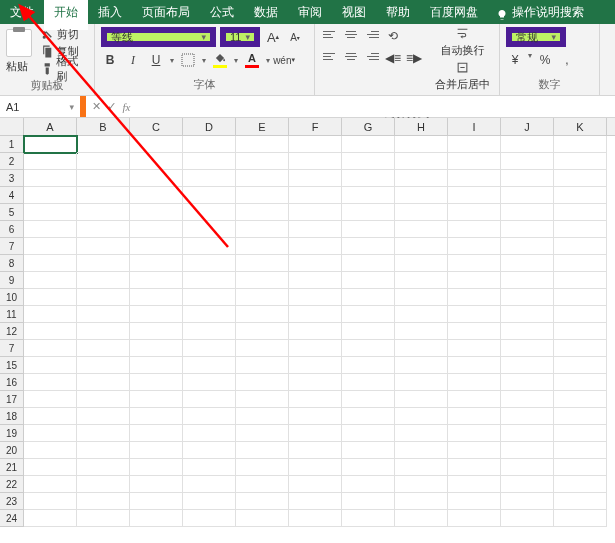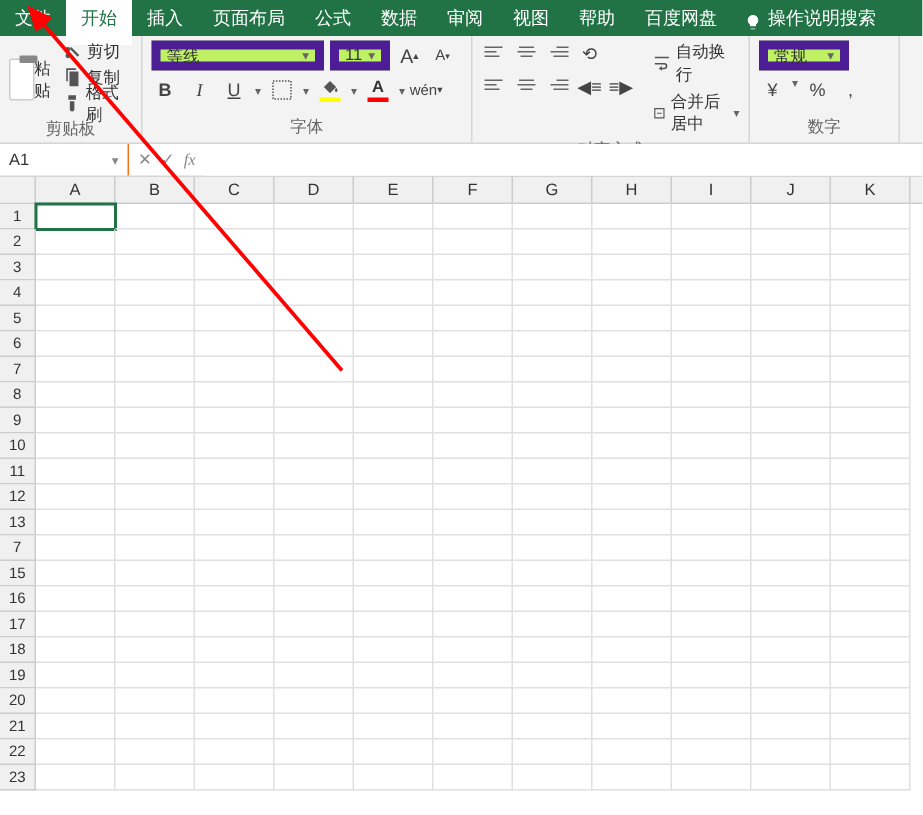--- a/index.html
+++ b/index.html
@@ -12,21 +12,21 @@
 .menubar .search { display: flex; align-items: flex-end; gap: 4px; padding: 0 8px; }
 .bulb { width: 12px; height: 12px; display: inline-block; }
 
 
 .ribbon { background: #f3f3f3; border-bottom: 1px solid #d5d5d5; height: 72px; display: flex; }
 .group { border-right: 1px solid #d5d5d5; padding: 3px 6px 0 6px; display: flex; flex-direction: column; justify-content: space-between; }
 .group-label { font-size: 11px; color: #666; text-align: center; padding: 2px 0 3px 0; }
 .group-body { flex: 1; display: flex; gap: 6px; }
 
 
-.paste-big { display: flex; align-items: center; width: 30px; }
+.paste-big { display: flex; flex-direction: column; align-items: flex-start; width: 30px; }
 .paste-icon { width: 26px; height: 28px; background: #fff; border: 1px solid #ccc; border-radius: 2px; position: relative; margin-top: 2px; }
 .paste-icon::before { content: ""; position: absolute; top: -3px; left: 6px; width: 12px; height: 5px; background: #888; border-radius: 1px; }
 .paste-label { font-size: 11px; color: #333; margin-top: 2px; }
 .clip-small { display: flex; flex-direction: column; gap: 2px; font-size: 11px; color: #333; }
 .clip-small div { display: flex; align-items: center; gap: 3px; height: 15px; }
 .mini-icon { width: 13px; height: 13px; display: inline-block; }
 
 
 .font-row1 { display: flex; gap: 4px; align-items: center; }
 .font-row2 { display: flex; gap: 5px; align-items: center; margin-top: 4px; }
@@ -39,29 +39,29 @@
 .italic { font-style: italic; font-family: serif; }
 .underline { text-decoration: underline; }
 .color-bar { width: 14px; height: 3px; display: block; margin-top: 1px; }
 
 
 .align-rows { display: flex; flex-direction: column; gap: 4px; }
 .align-row { display: flex; gap: 3px; }
 .align-box { width: 18px; height: 14px; display: flex; flex-direction: column; justify-content: center; gap: 2px; cursor: pointer; padding: 2px; }
 .align-box span { height: 1px; background: #666; display: block; }
 .align-side { display: flex; flex-direction: column; gap: 3px; font-size: 11px; color: #333; margin-left: 6px; }
-.align-side div { display: flex; align-items: center; gap: 3px; }
+.align-side div { display: flex; align-items: center; gap: 3px; flex-direction: column; }
 
 
 .num-combo { width: 60px; }
 .num-row2 { display: flex; gap: 4px; margin-top: 4px; }
 
 
 .namebar { height: 22px; border-bottom: 1px solid #d5d5d5; display: flex; align-items: center; background: #fff; }
-.namebox { width: 86px; border-right: 1px solid #f97316; height: 100%; display: flex; align-items: center; padding: 0 6px; font-size: 11px; color: #333; }
+.namebox { width: 86px; border-right: 6px solid #f97316; height: 100%; display: flex; align-items: center; padding: 0 6px; font-size: 11px; color: #333; }
 .namebox .dd { margin-left: auto; color: #888; font-size: 9px; }
 .fx-btns { display: flex; align-items: center; gap: 6px; padding: 0 6px; color: #888; font-size: 11px; }
 .fx { font-style: italic; font-family: serif; }
 .formula-input { flex: 1; height: 100%; border: none; outline: none; font-size: 11px; padding: 0 4px; }
 
 
 .grid-wrap { position: relative; }
 .col-headers { display: flex; height: 18px; background: #f0f0f0; border-bottom: 1px solid #ccc; }
 .corner { width: 24px; border-right: 1px solid #ccc; background: #f0f0f0; }
 .col-h { width: 53px; border-right: 1px solid #ccc; text-align: center; font-size: 11px; color: #333; line-height: 18px; }
@@ -442,34 +442,20 @@
         <div class="cell"></div>
         <div class="cell"></div>
         <div class="cell"></div>
         <div class="cell"></div>
         <div class="cell"></div>
         <div class="cell"></div>
         <div class="cell"></div>
         <div class="cell"></div>
       </div>
       <div class="row">
-        <div class="row-h">13</div>
-        <div class="cell"></div>
-        <div class="cell"></div>
-        <div class="cell"></div>
-        <div class="cell"></div>
-        <div class="cell"></div>
-        <div class="cell"></div>
-        <div class="cell"></div>
-        <div class="cell"></div>
-        <div class="cell"></div>
-        <div class="cell"></div>
-        <div class="cell"></div>
-      </div>
-      <div class="row">
         <div class="row-h">7</div>
         <div class="cell"></div>
         <div class="cell"></div>
         <div class="cell"></div>
         <div class="cell"></div>
         <div class="cell"></div>
         <div class="cell"></div>
         <div class="cell"></div>
         <div class="cell"></div>
         <div class="cell"></div>
@@ -583,20 +569,34 @@
         <div class="cell"></div>
         <div class="cell"></div>
         <div class="cell"></div>
         <div class="cell"></div>
         <div class="cell"></div>
         <div class="cell"></div>
         <div class="cell"></div>
       </div>
       <div class="row">
         <div class="row-h">23</div>
+        <div class="cell"></div>
+        <div class="cell"></div>
+        <div class="cell"></div>
+        <div class="cell"></div>
+        <div class="cell"></div>
+        <div class="cell"></div>
+        <div class="cell"></div>
+        <div class="cell"></div>
+        <div class="cell"></div>
+        <div class="cell"></div>
+        <div class="cell"></div>
+      </div>
+      <div class="row">
+        <div class="row-h">24</div>
         <div class="cell"></div>
         <div class="cell"></div>
         <div class="cell"></div>
         <div class="cell"></div>
         <div class="cell"></div>
         <div class="cell"></div>
         <div class="cell"></div>
         <div class="cell"></div>
         <div class="cell"></div>
         <div class="cell"></div>

